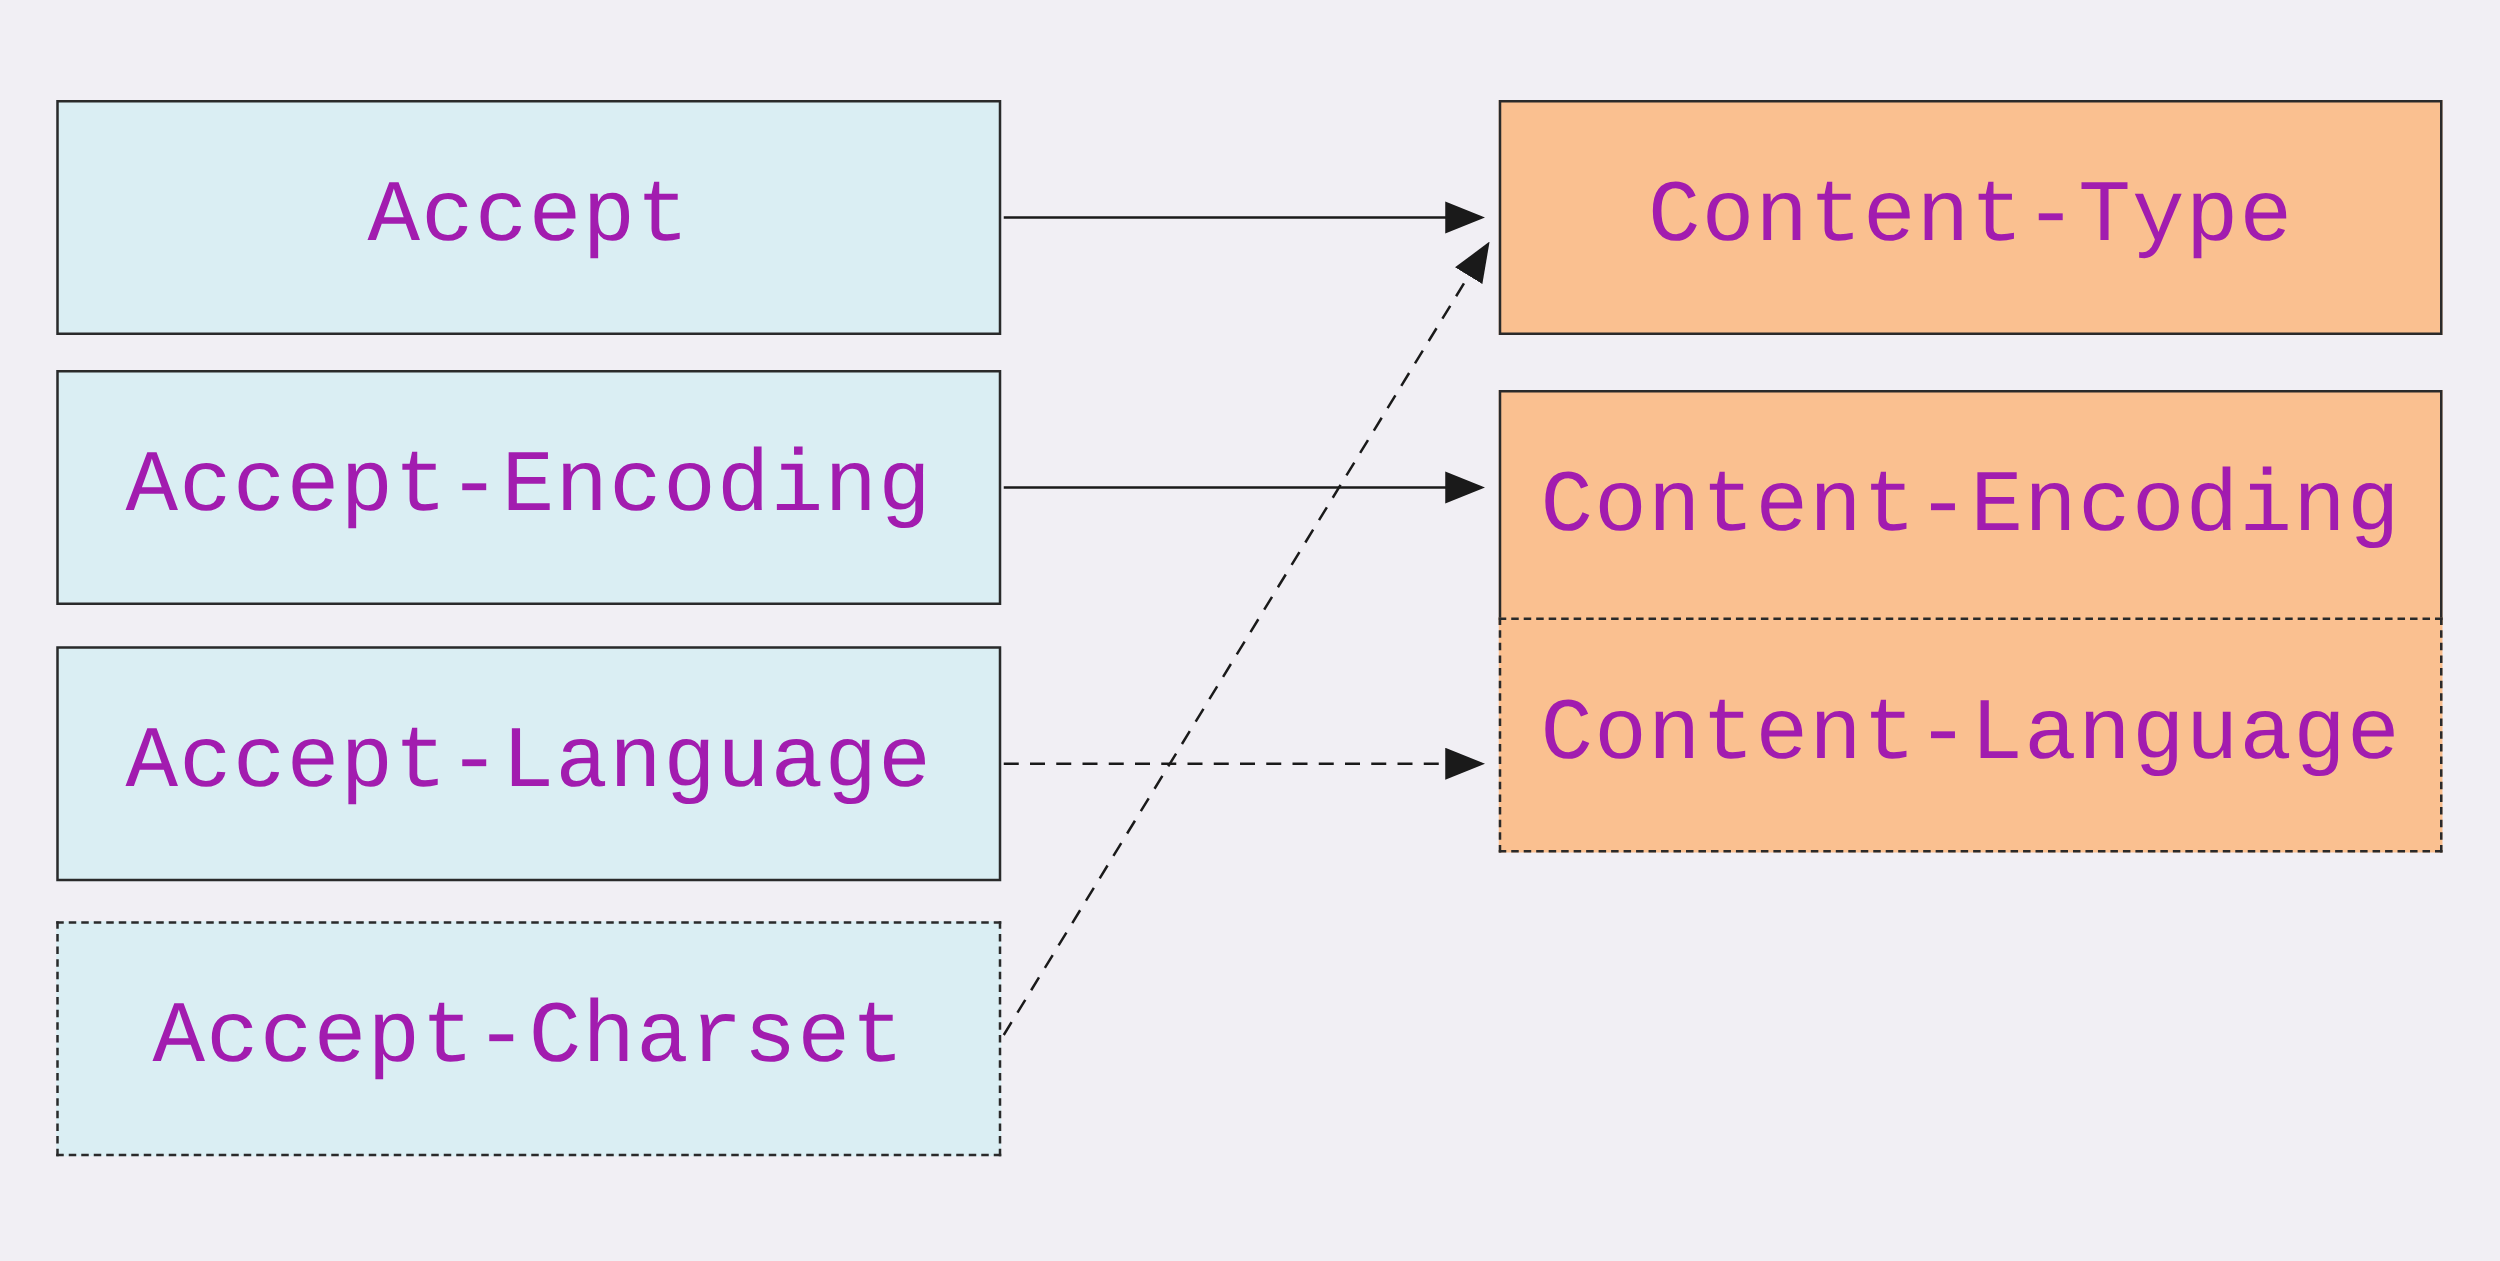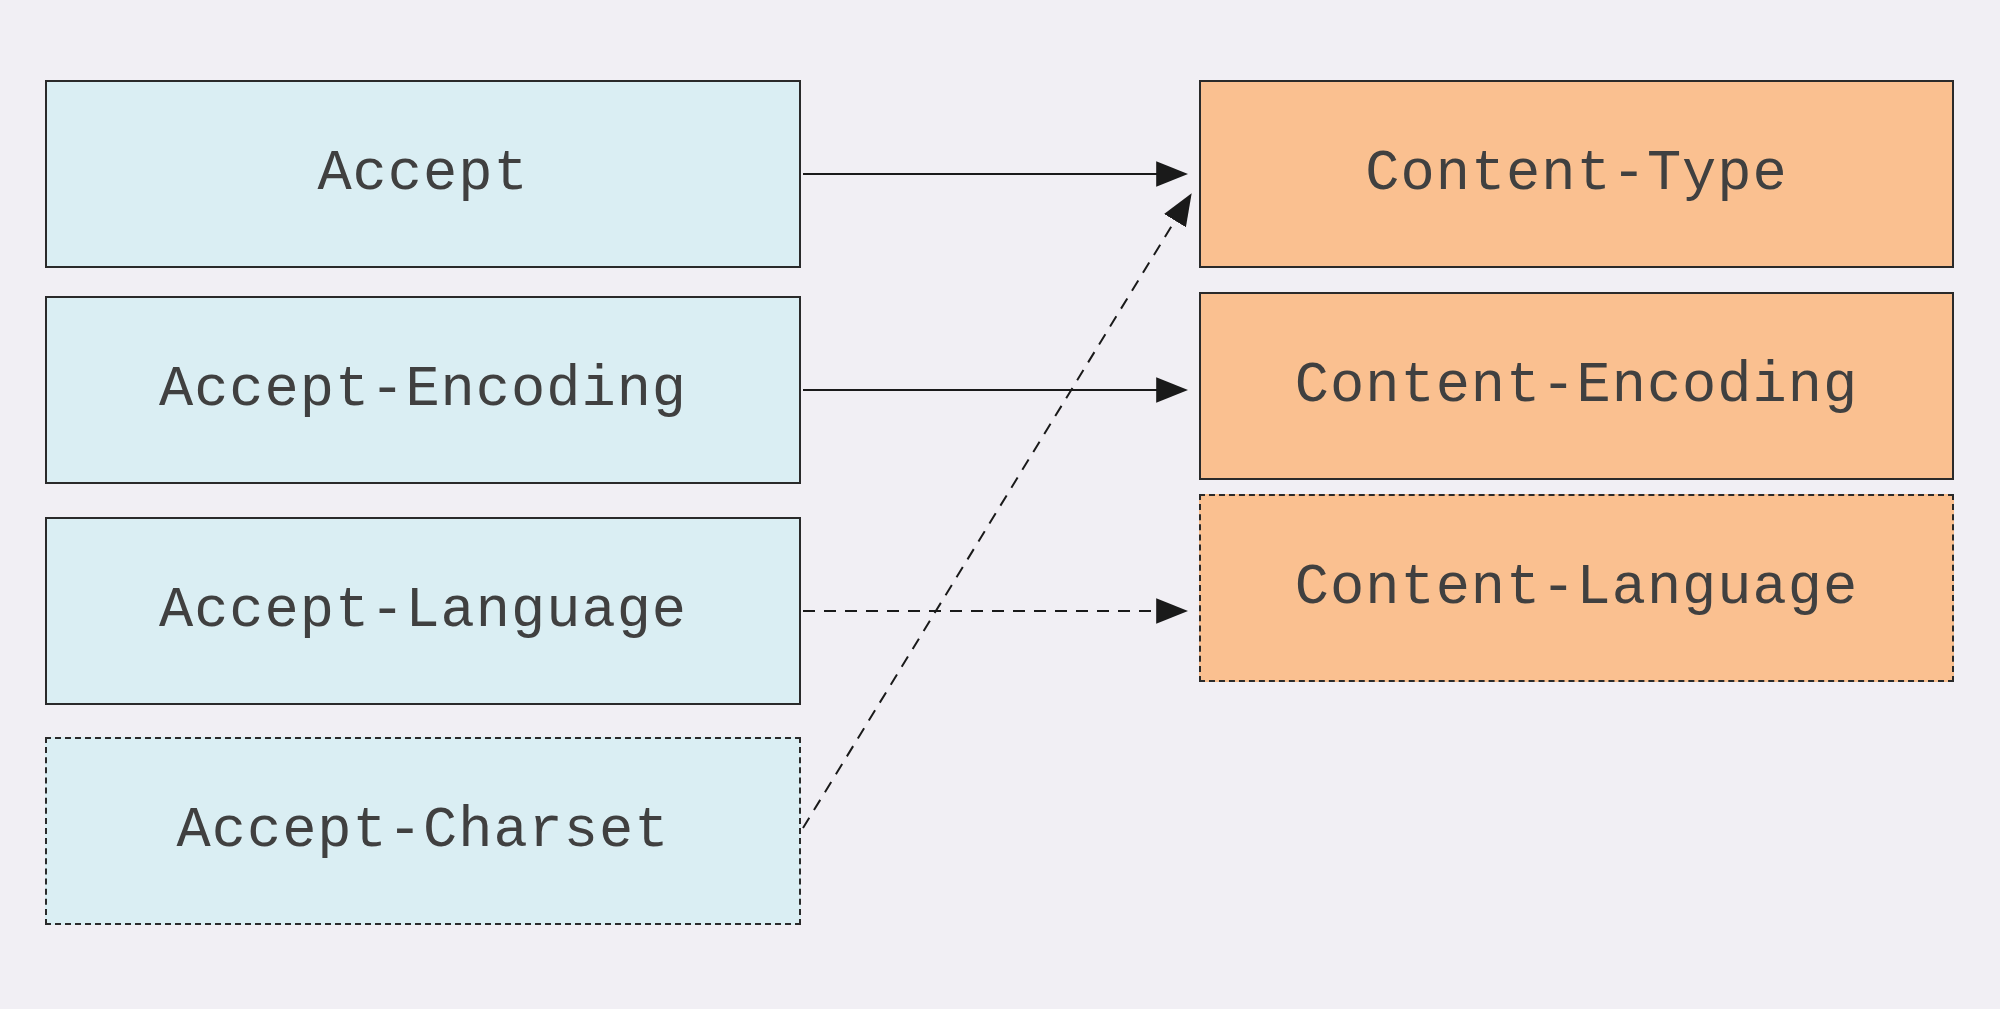--- a/index.html
+++ b/index.html
@@ -14,22 +14,22 @@
     height: 1009px;
     background: #f1eff4;
     overflow: hidden;
   }
   .box {
     position: absolute;
     box-sizing: border-box;
     display: flex;
     align-items: center;
     justify-content: center;
-    font-size: 57px;
-    color: #404040;
+    font-size: 70px;
+    color: #a21caf;
     letter-spacing: 1px;
   }
   .box-left {
     left: 45px;
     width: 756px;
     height: 188px;
     background: #daeef3;
     border: 2px solid #2a2a2a;
   }
   .box-right {
@@ -70,21 +70,21 @@
   </div>
 
   <div class="box box-left" style="top:517px">
     <span>Accept-Language</span>
   </div>
 
   <div class="box box-right" style="top:80px">
     <span>Content-Type</span>
   </div>
 
-  <div class="box box-right" style="top:292px">
+  <div class="box box-right" style="top:312px">
     <span>Content-Encoding</span>
   </div>
 
   <div class="box box-right border-dashed" style="top:494px">
     <span>Content-Language</span>
   </div>
 
   <svg class="arrow-layer" viewBox="0 0 2000 1009">
     <defs>
       <marker id="arrowhead" viewBox="0 0 10 8" refX="9" refY="4" markerWidth="16" markerHeight="13" orient="auto-start-reverse">

